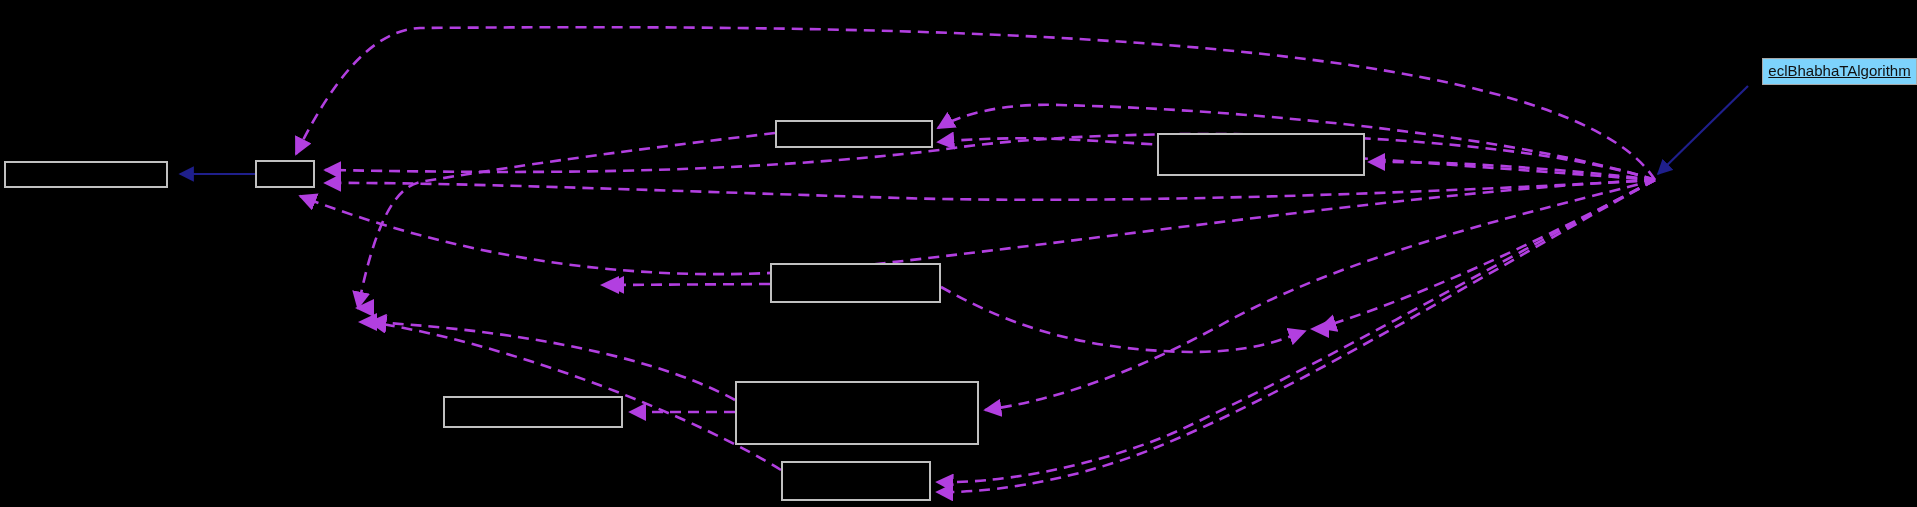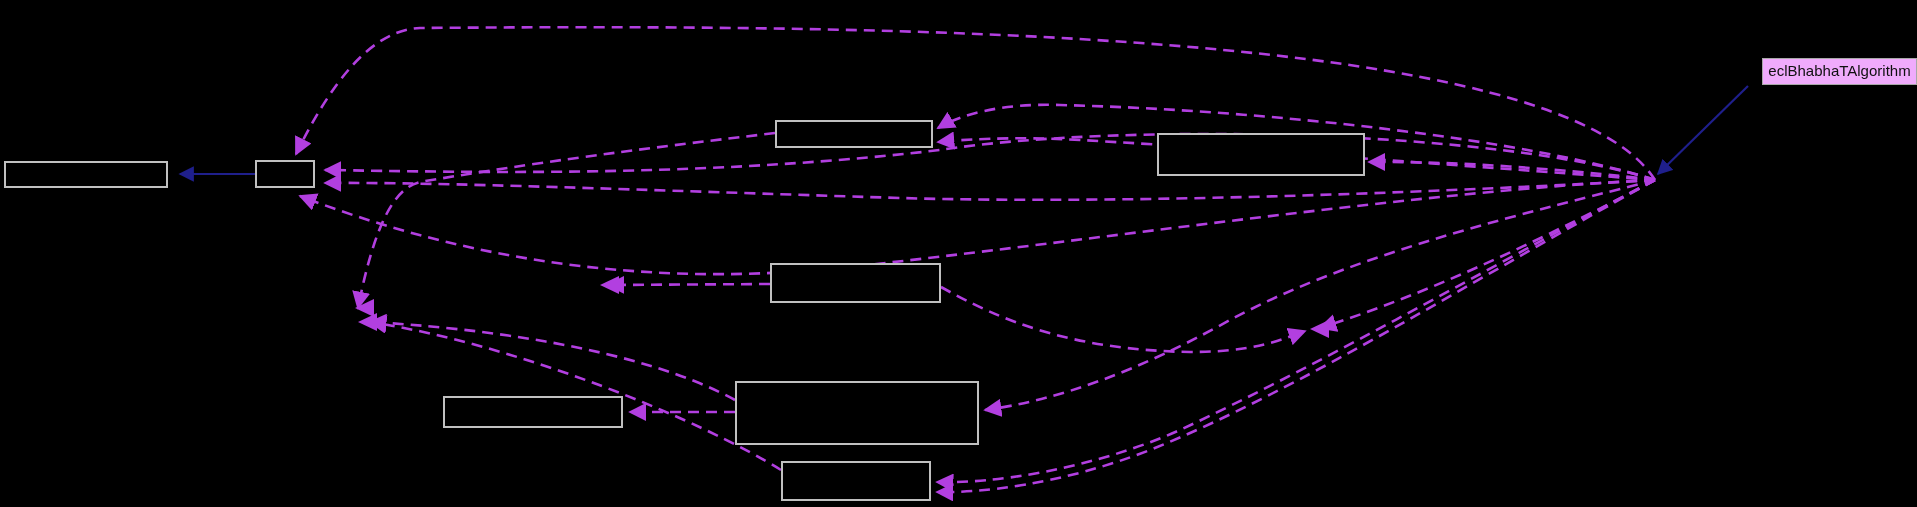--- a/index.html
+++ b/index.html
@@ -32,23 +32,24 @@
     display: flex;
     align-items: center;
     justify-content: center;
     color: #e8e8e8;
     font-size: 15px;
     line-height: 1.1;
     white-space: nowrap;
     overflow: hidden;
   }
   .graph-node.highlight {
-    background: #f0abfc;
+    background: #7dd3fc;
     border: 1px solid #a8a8a8;
     color: #101010;
+    text-decoration: underline;
   }
   .node-label {
     display: block;
     padding: 0 4px;
   }
 </style>
 </head>
 <body>
 
 <div id="graph-root">

